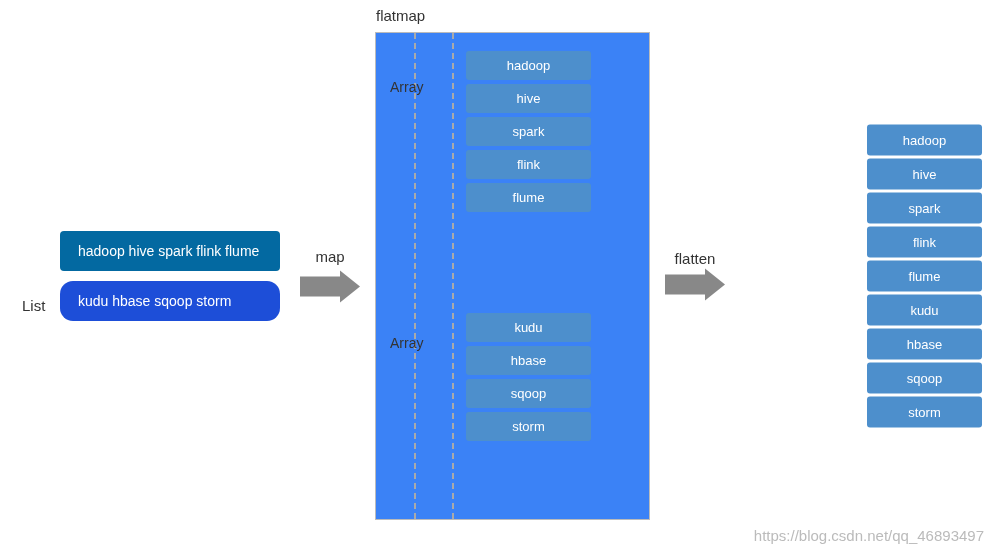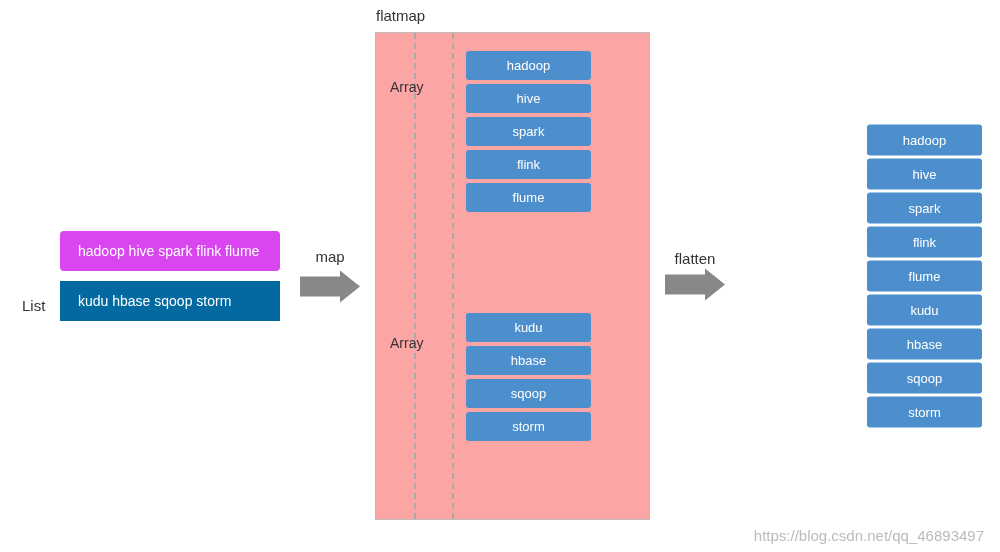--- a/index.html
+++ b/index.html
@@ -24,32 +24,32 @@
 </head>
 <body>
 
 <div class="diagram-container">
 
   <div style="position:absolute; left:22px; top:50%; transform:translateY(-50%);margin-top:30px;">
     <span style="font-size:15px; color:#333;">List</span>
   </div>
 
   <div style="position:absolute; left:60px; top:50%; transform:translateY(-50%); display:flex; flex-direction:column; gap:10px;">
-    <div style="background:#d946ef; color:#fff; padding:12px 18px; border-radius:4px; font-size:14px; min-width:220px;">hadoop hive spark flink flume</div>
-    <div style="background:#0369a1; color:#fff; padding:12px 18px; border-radius:0; font-size:14px; min-width:220px;">kudu hbase sqoop storm</div>
+    <div style="background:#0369a1; color:#fff; padding:12px 18px; border-radius:4px; font-size:14px; min-width:220px;">hadoop hive spark flink flume</div>
+    <div style="background:#1d4ed8; color:#fff; padding:12px 18px; border-radius:13px; font-size:14px; min-width:220px;">kudu hbase sqoop storm</div>
   </div>
 
   <div style="position:absolute; left:300px; top:50%; transform:translateY(-50%); display:flex; flex-direction:column; align-items:center;">
     <span style="font-size:15px; color:#333; margin-bottom:4px;">map</span>
     <svg width="60" height="36">
       <polygon points="0,8 40,8 40,2 60,18 40,34 40,28 0,28" fill="#888"></polygon>
     </svg>
   </div>
 
-  <div style="position:absolute; left:375px; top:32px; width:275px; height:488px; background:#fca5a5; border:1px solid #bbb;">
+  <div style="position:absolute; left:375px; top:32px; width:275px; height:488px; background:#3b82f6; border:1px solid #bbb;">
 
     <div style="position:absolute; left:38px; top:0; bottom:0; border-left:2px dashed #aaa;"></div>
     <div style="position:absolute; left:76px; top:0; bottom:0; border-left:2px dashed #aaa;"></div>
 
     <span style="position:absolute; top:-26px; left:0; font-size:15px; color:#333;">flatmap</span>
 
     <div style="position:absolute; top:18px; left:0; right:0; display:flex; flex-direction:column; align-items:center;">
       <div style="position:relative; width:100%;">
         <span style="position:absolute; left:14px; top:28px; font-size:14px; color:#333;">Array</span>
         <div style="margin-left:90px; display:flex; flex-direction:column; gap:4px;">

